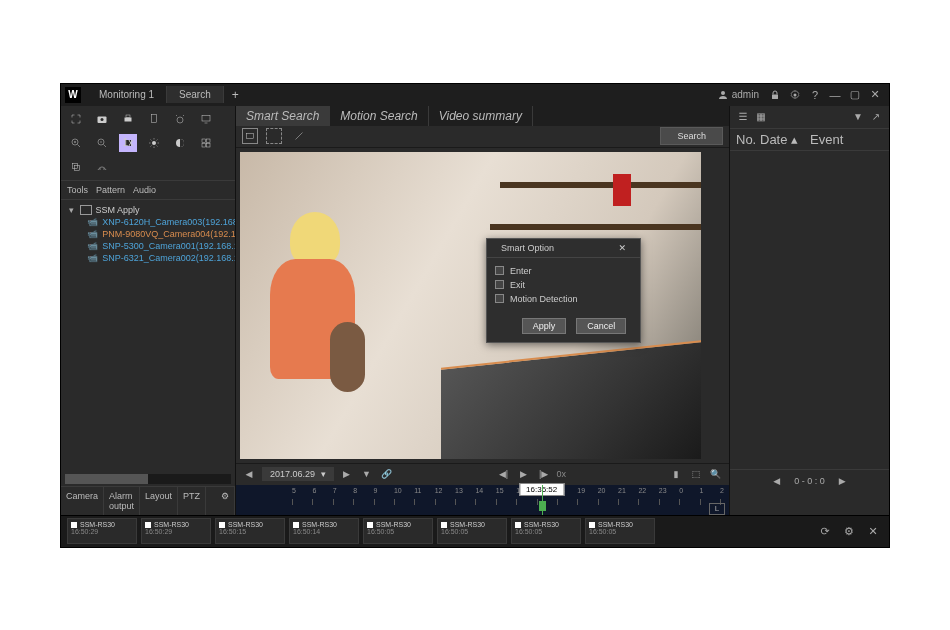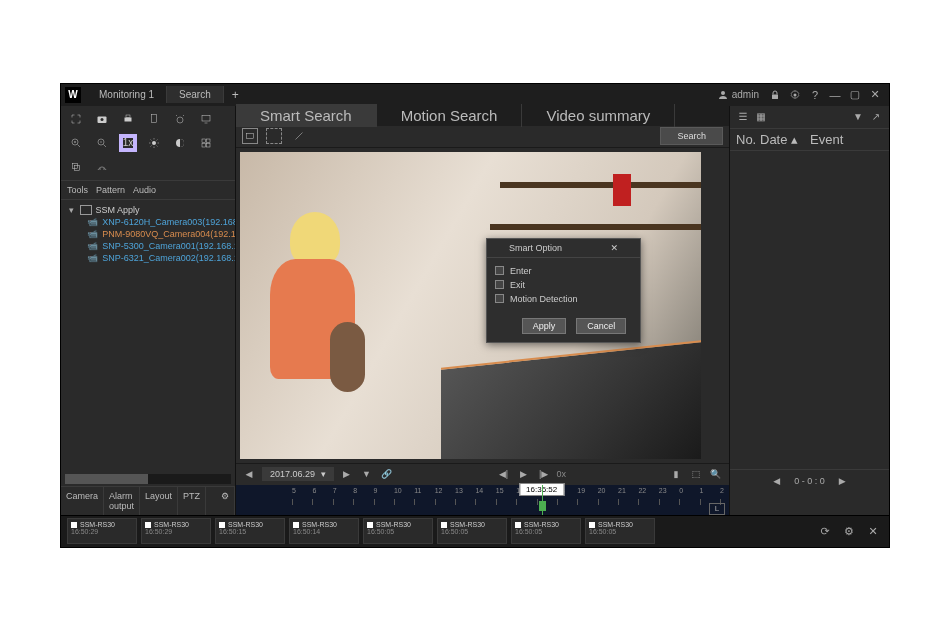--- a/index.html
+++ b/index.html
@@ -30,40 +30,40 @@
   .tree-caret { color:#aaa; margin-right:2px;}
   .server-icon { width:12px; height:10px; border:1px solid #999; display:inline-block;}
   .left-scroll { height:10px; background:#1a1a1a; margin:0 4px 2px; position:relative;}
   .left-scroll::after { content:""; position:absolute; left:0; top:0; width:50%; height:100%; background:#555;}
   .left-bottom { display:flex; border-top:1px solid #3a3a3a; font-size:9px; }
   .left-bottom span { padding:4px 5px; border-right:1px solid #3a3a3a; color:#bbb; cursor:pointer; }
   .left-bottom .fill { flex:1; border:none;}
   
   .center { flex:1; display:flex; flex-direction:column; background:#2a2a2a; min-width:0;}
   .ctabs { height:20px; background:#1e1e1e; display:flex; align-items:center; }
-  .ctab { padding:3px 24px; font-size:15px; color:#bbb; border-right:1px solid #3a3a3a; cursor:pointer;}
+  .ctab { padding:3px 10px; font-size:12px; color:#bbb; border-right:1px solid #3a3a3a; cursor:pointer;font-style:italic;}
   .ctab.active { background:#3a3a3a; }
   .ctoolbar { height:22px; display:flex; align-items:center; padding:0 6px; gap:8px; border-bottom:1px solid #1a1a1a;}
   .ctoolbar .draw-btn { width:16px; height:16px; border:1px solid #888; cursor:pointer; display:flex; align-items:center; justify-content:center;}
   .search-btn { margin-left:auto; background:#4a4a4a; color:#ddd; padding:3px 16px; font-size:9px; cursor:pointer; border:1px solid #5a5a5a;}
   .video-area { flex:1; background:#2a2a2a; padding:4px 28px 4px 4px; position:relative; min-height:0;}
   .video { width:100%; height:100%; background:linear-gradient(120deg,#c8b9a8 0%,#e8dfd4 40%,#d4c9bc 70%,#6a675f 100%); position:relative; overflow:hidden; }
   
   .shelf1,.shelf2 { position:absolute; height:6px; background:#4a3520; }
   .shelf1 { top:30px; left:260px; width:220px; }
   .shelf2 { top:72px; left:250px; width:230px; }
   .person { position:absolute; left:30px; top:60px; width:120px; height:200px; }
   .head { width:50px; height:55px; background:#f0d878; border-radius:50% 50% 40% 40%; margin-left:20px;}
   .torso { width:85px; height:120px; background:#e67a4f; border-radius:30% 30% 10% 10%; margin-top:-8px;}
   .arm { position:absolute; top:110px; left:60px; width:35px; height:70px; background:#7a5a42; border-radius:20px;}
   .counter { position:absolute; right:0; bottom:0; width:260px; height:120px; background:linear-gradient(135deg,#555 0%,#333 60%,#1a1a1a 100%); transform:skewY(-6deg) translateY(15px); border-top:2px solid #d88c4e;}
   .robot { position:absolute; top:22px; right:70px; width:18px; height:32px; background:#c02020;}
   
   .dialog { position:absolute; top:90px; left:250px; width:155px; background:#2e2e2e; border:1px solid #555; font-size:9px; color:#ccc; box-shadow:0 2px 8px rgba(0,0,0,.5);}
-  .dialog-title { display:flex; justify-content:space-between; padding:4px 22px; border-bottom:1px solid #444; }
+  .dialog-title { display:flex; justify-content:space-between; padding:4px 14px; border-bottom:1px solid #444; }
   .dialog-body { padding:6px 8px; }
   .chk { display:flex; align-items:center; gap:6px; padding:2px 0;}
   .chk-box { width:9px; height:9px; border:1px solid #888; background:#444;}
   .dialog-btns { display:flex; justify-content:center; gap:10px; padding:6px 0 8px;margin-left:21px;}
   .dbtn { background:#555; border:1px solid #777; padding:2px 10px; color:#eee; font-size:9px; cursor:pointer;}
   
   .playrow { height:22px; display:flex; align-items:center; padding:0 6px; gap:6px; border-top:1px solid #1a1a1a; font-size:9px;}
   .date-sel { background:#3a3a3a; padding:2px 8px; display:flex; align-items:center; gap:6px;}
   .picon { cursor:pointer; color:#aaa; width:14px; display:flex; justify-content:center;}
   
@@ -173,21 +173,21 @@
               <circle cx="10" cy="10" r="6"></circle>
               <path d="M15 15l5 5M8 10h4M10 8v4"></path>
             </svg>
           </div>
         <div class="tool-btn">
             <svg viewBox="0 0 24 24" stroke="currentColor" fill="none">
               <circle cx="10" cy="10" r="6"></circle>
               <path d="M15 15l5 5M8 10h4"></path>
             </svg>
           </div>
-        <div class="tool-btn" style="font-size:10px;border:4px solid #c4b5fd;">1x</div>
+        <div class="tool-btn" style="font-size:10px;border:6px solid #c4b5fd;">1x</div>
         <div class="tool-btn">
             <svg viewBox="0 0 24 24" fill="currentColor">
               <circle cx="12" cy="12" r="4"></circle>
               <path d="M12 2v3M12 19v3M2 12h3M19 12h3M5 5l2 2M17 17l2 2M19 5l-2 2M5 19l2-2" stroke="currentColor"></path>
             </svg>
           </div>
         <div class="tool-btn">
             <svg viewBox="0 0 24 24">
               <circle cx="12" cy="12" r="8" fill="currentColor"></circle>
               <path d="M12 4a8 8 0 010 16z" fill="#2a2a2a"></path>

